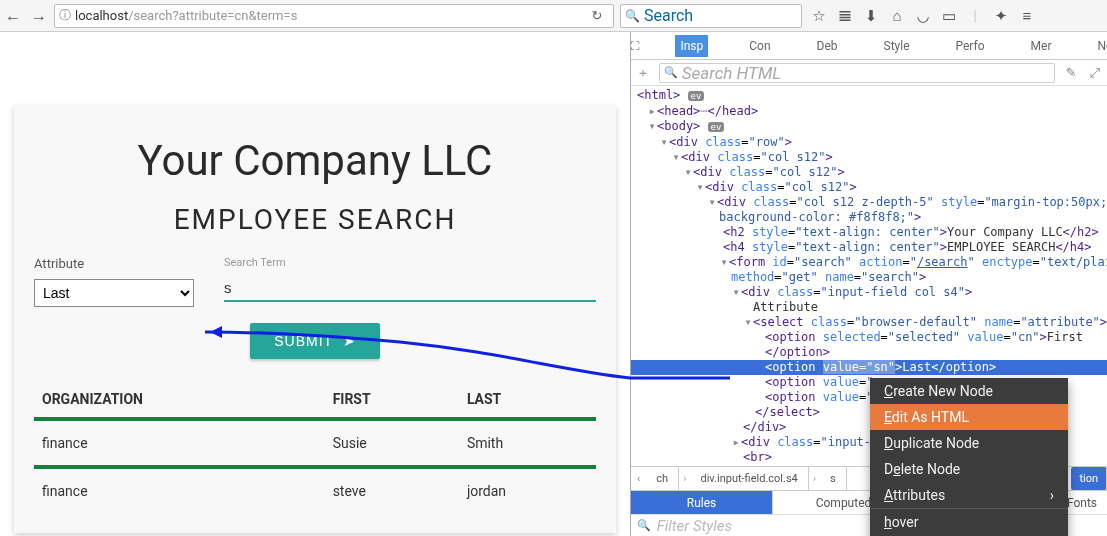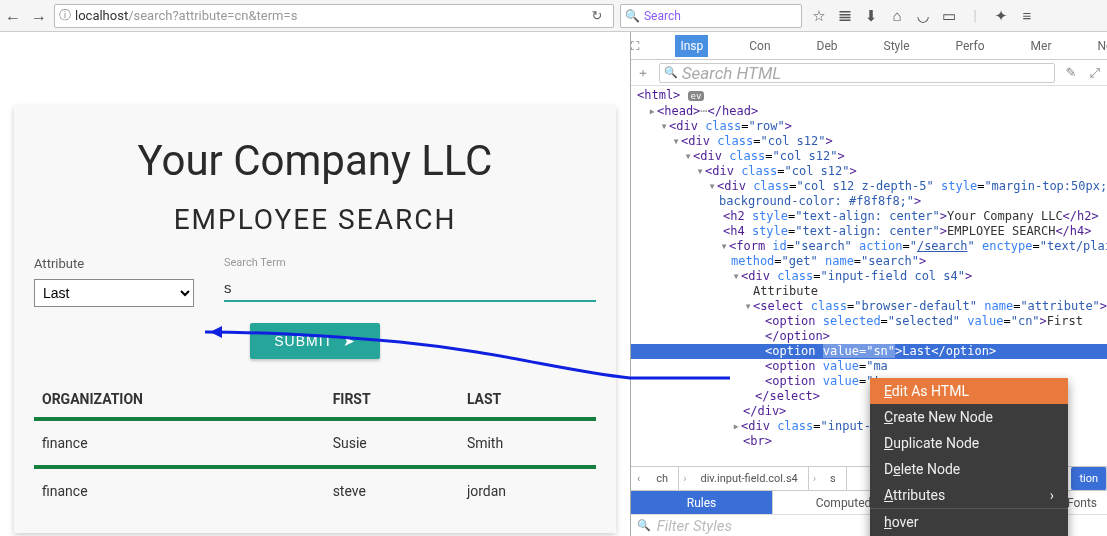--- a/index.html
+++ b/index.html
@@ -8,21 +8,21 @@
 
 .browser-bar { display: flex; align-items: center; height: 32px; border-bottom: 1px solid #ccc; background: #f5f5f5; }
 .nav-btn { width: 26px; height: 26px; display: flex; align-items: center; justify-content: center; font-size: 16px; color: #555; }
 .url-box { flex: 0 0 560px; height: 24px; border: 1px solid #bbb; border-radius: 2px; display: flex; align-items: center; padding: 0 4px; background: #fff; margin: 0 2px; }
 .url-box .info { font-size: 12px; color: #888; margin-right: 4px; }
 .url-text { font-size: 13px; color: #333; }
 .url-text .path { color: #999; }
 .reload { width: 24px; text-align: center; color: #666; }
 .search-box { width: 182px; height: 24px; border: 1px solid #bbb; border-radius: 2px; display: flex; align-items: center; padding: 0 4px; background: #fff; margin-left: 4px; }
 .search-box .mag { font-size: 12px; color: #888; margin-right: 4px; }
-.search-ph { color: #8b5cf6; font-size: 12px; }
+.search-ph { color: #0369a1; font-size: 16px; }
 .toolbar-icons { display: flex; gap: 8px; margin-left: 8px; color: #555; font-size: 15px; align-items: center; }
 .toolbar-icons span { width: 18px; text-align: center; }
 
 
 .split { display: flex; height: 504px; }
 .page-side { width: 630px; background: #fff; padding: 14px; overflow: hidden; }
 .dev-side { width: 477px; border-left: 1px solid #aaa; background: #fff; position: relative; display: flex; flex-direction: column; }
 
 
 .page-card { background: #f8f8f8; padding: 30px 20px 20px; box-shadow: 0 2px 6px rgba(0,0,0,.2); margin-top: 60px; }
@@ -188,20 +188,21 @@
         <span class="mag">🔍</span>
         <span class="dt-html-search-ph">Search HTML</span>
       </div>
       <span class="dt-eye">✎</span>
       <span class="dt-eye">⤢</span>
     </div>
 
     <div class="dt-tree">
       <div class="ln" style="padding-left:6px"><span class="tag">&lt;html&gt;</span> <span class="ev">ev</span></div>
       <div class="ln" style="padding-left:16px"><span class="tw">▸</span><span class="tag">&lt;head&gt;</span><span style="color:#999">⋯</span><span class="tag">&lt;/head&gt;</span></div>
+      <div class="ln" style="padding-left:16px"><span class="tw">▾</span><span class="tag">&lt;body&gt;</span> <span class="ev">ev</span></div>
       <div class="ln" style="padding-left:28px"><span class="tw">▾</span><span class="tag">&lt;div</span> <span class="attr-n">class</span>=<span class="attr-v">"row"</span><span class="tag">&gt;</span></div>
       <div class="ln" style="padding-left:40px"><span class="tw">▾</span><span class="tag">&lt;div</span> <span class="attr-n">class</span>=<span class="attr-v">"col s12"</span><span class="tag">&gt;</span></div>
       <div class="ln" style="padding-left:52px"><span class="tw">▾</span><span class="tag">&lt;div</span> <span class="attr-n">class</span>=<span class="attr-v">"col s12"</span><span class="tag">&gt;</span></div>
       <div class="ln" style="padding-left:64px"><span class="tw">▾</span><span class="tag">&lt;div</span> <span class="attr-n">class</span>=<span class="attr-v">"col s12"</span><span class="tag">&gt;</span></div>
       <div class="ln" style="padding-left:76px"><span class="tw">▾</span><span class="tag">&lt;div</span> <span class="attr-n">class</span>=<span class="attr-v">"col s12 z-depth-5"</span> <span class="attr-n">style</span>=<span class="attr-v">"margin-top:50px;</span></div>
       <div class="ln" style="padding-left:88px"><span class="attr-v">background-color: #f8f8f8;"</span><span class="tag">&gt;</span></div>
       <div class="ln" style="padding-left:92px"><span class="tag">&lt;h2</span> <span class="attr-n">style</span>=<span class="attr-v">"text-align: center"</span><span class="tag">&gt;</span><span class="txt">Your Company LLC</span><span class="tag">&lt;/h2&gt;</span></div>
       <div class="ln" style="padding-left:92px"><span class="tag">&lt;h4</span> <span class="attr-n">style</span>=<span class="attr-v">"text-align: center"</span><span class="tag">&gt;</span><span class="txt">EMPLOYEE SEARCH</span><span class="tag">&lt;/h4&gt;</span></div>
       <div class="ln" style="padding-left:88px"><span class="tw">▾</span><span class="tag">&lt;form</span> <span class="attr-n">id</span>=<span class="attr-v">"search"</span> <span class="attr-n">action</span>=<span class="attr-v">"<u>/search</u>"</span> <span class="attr-n">enctype</span>=<span class="attr-v">"text/plain"</span></div>
       <div class="ln" style="padding-left:100px"><span class="attr-n">method</span>=<span class="attr-v">"get"</span> <span class="attr-n">name</span>=<span class="attr-v">"search"</span><span class="tag">&gt;</span></div>
@@ -236,22 +237,22 @@
       <div class="bt-tab" style="flex:0 0 50px;border-right:none">Fonts</div>
     </div>
     <div class="dt-filter">
       <span class="mag">🔍</span>
       <span class="dt-filter-ph">Filter Styles</span>
     </div>
   </div>
 </div>
 
 <div class="ctx-menu">
+  <div class="ctx-item"><span class="ul">C</span>reate New Node</div>
   <div class="ctx-item hl"><span class="ul">E</span><span>dit As HTML</span></div>
-  <div class="ctx-item"><span class="ul">C</span>reate New Node</div>
   <div class="ctx-item"><span class="ul">D</span>uplicate Node</div>
   <div class="ctx-item">D<span class="ul">e</span>lete Node</div>
   <div class="ctx-item sub"><span class="ul">A</span>ttributes</div>
   <div style="height:1px;background:#555"></div>
   <div class="ctx-item"><span class="ul">h</span>over</div>
   <div class="ctx-item" style="opacity:.6">ctive</div>
 </div>
 
 <svg class="arrow-svg" width="1107" height="536">
   <path d="M 205 332 C 260 332, 320 335, 400 342 C 500 352, 560 370, 630 378 L 730 378" stroke="#1020e0" stroke-width="3" fill="none"></path>

